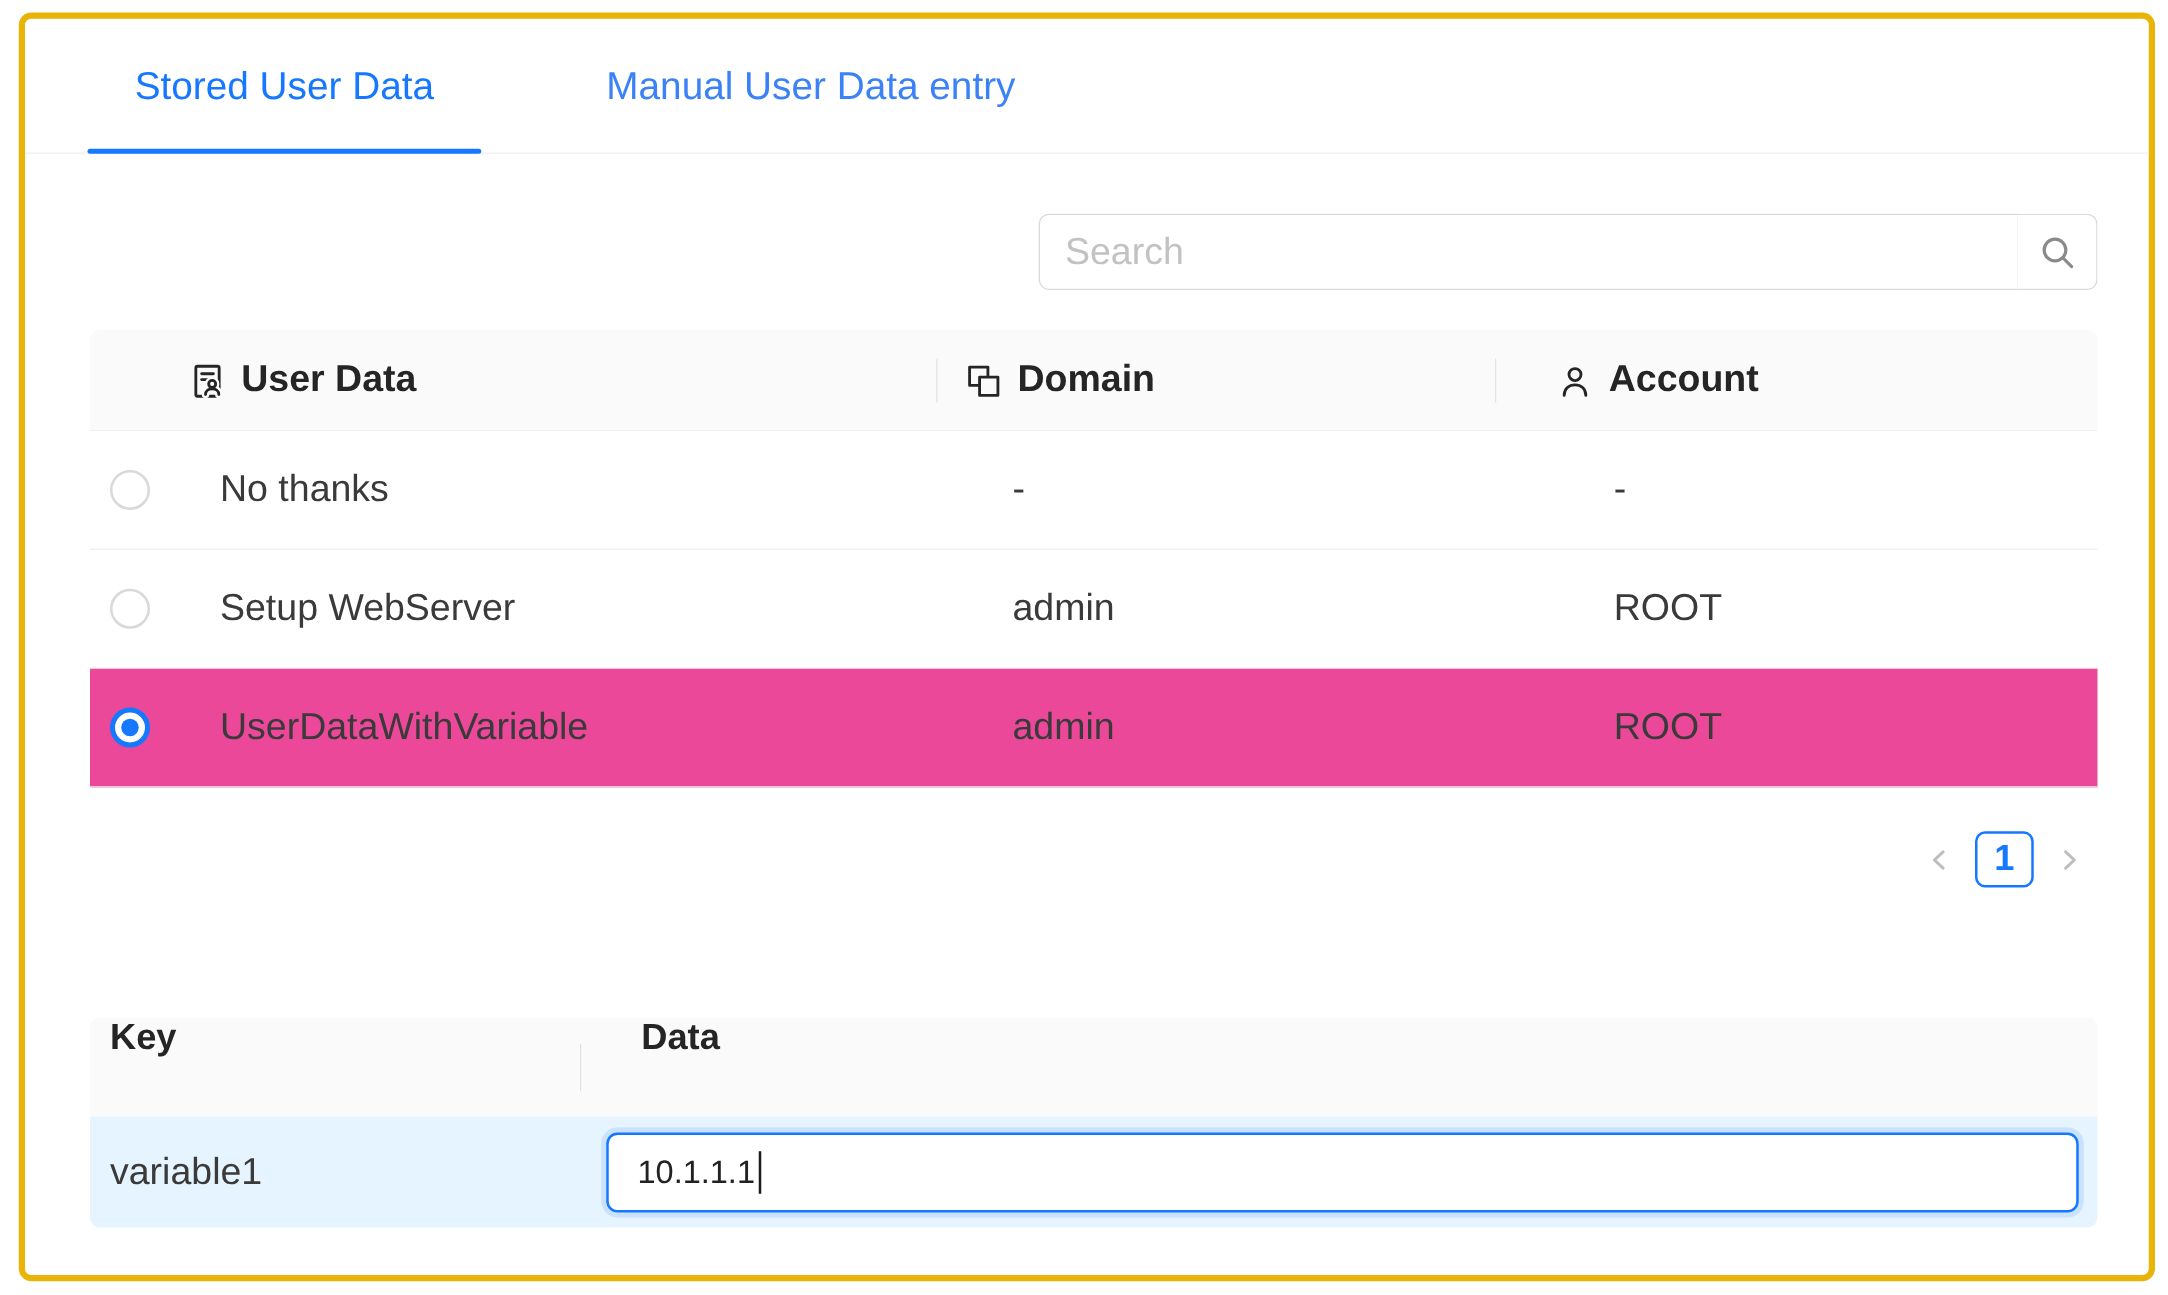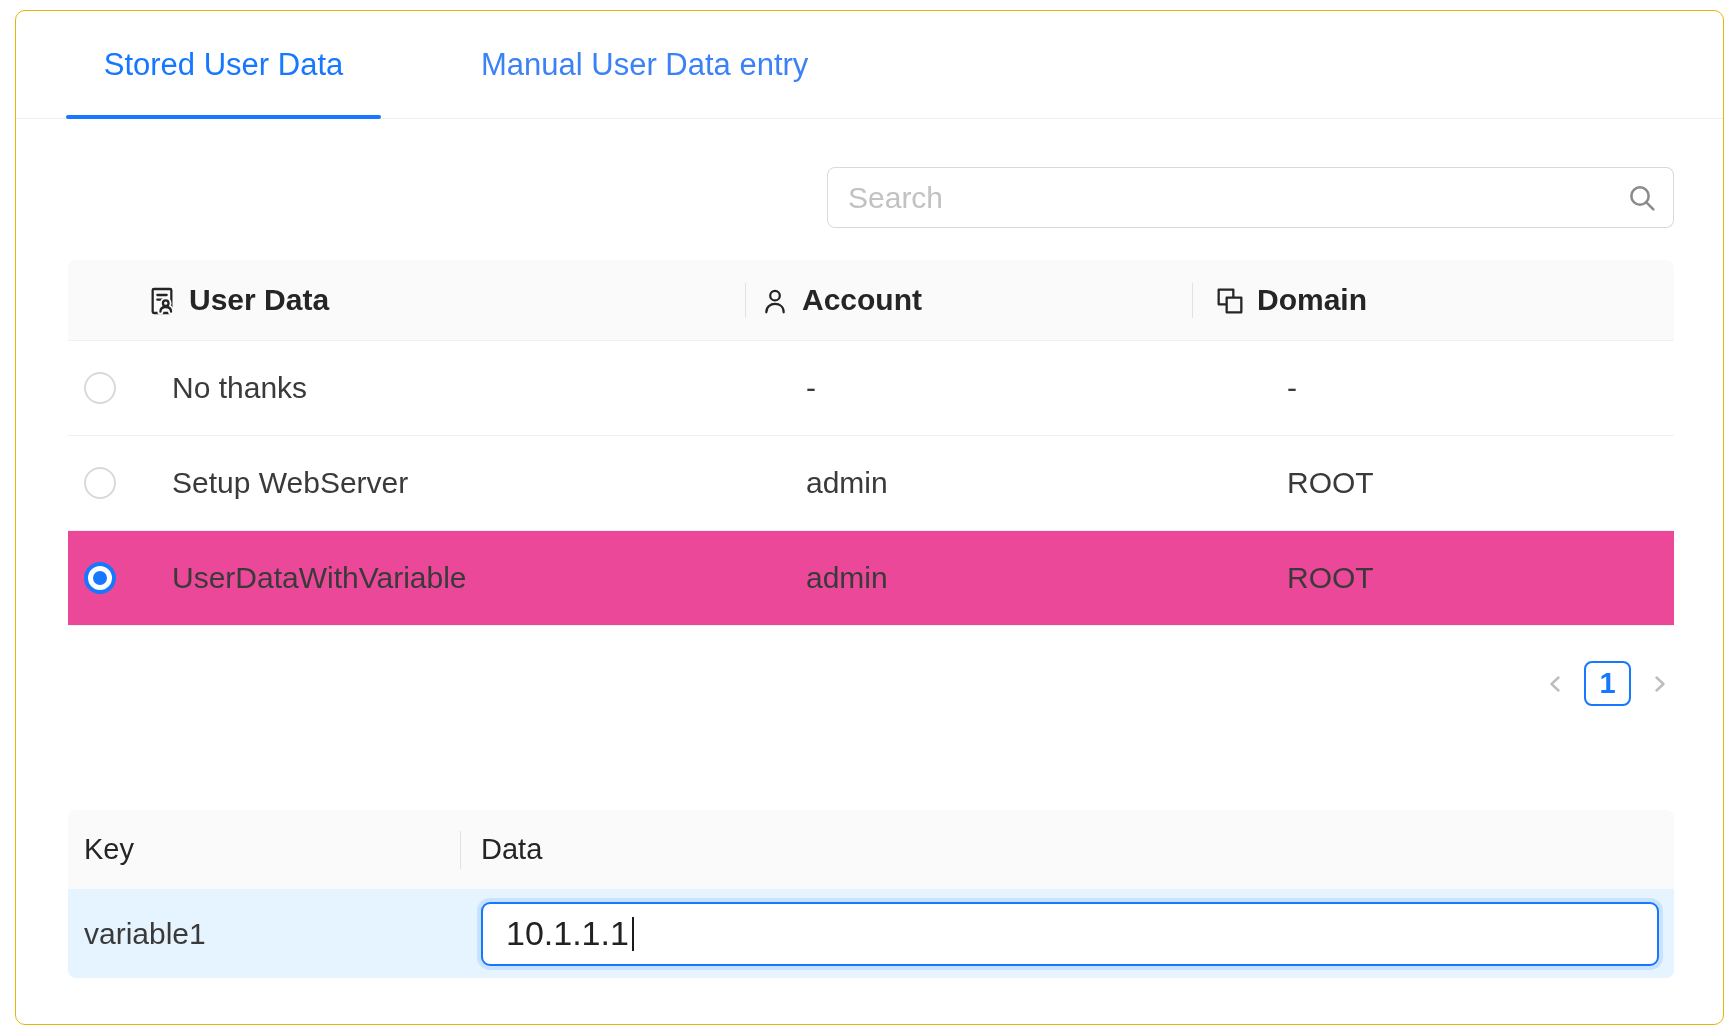--- a/index.html
+++ b/index.html
@@ -4,21 +4,21 @@
 <style>
   * { margin:0; padding:0; box-sizing:border-box; }
   html,body { background:#fff; }
   .screen {
     position:relative; width:1734px; height:1036px; background:#fff;
     font-family:"Liberation Sans", sans-serif; color:#3a3a3a;
     overflow:hidden;
   }
   .card {
     position:absolute; left:15px; top:10px; width:1709px; height:1015px;
-    background:#fff; border:1px solid #eab308; border-radius:10px;padding-left:36px;
+    background:#fff; border:5px solid #eab308; border-radius:10px;padding-left:36px;
   }
   
   .tabbar { position:absolute; left:0; top:0; width:100%; height:108px; border-bottom:1px solid #f0f0f0; }
   .tab { position:absolute; top:0; height:108px; display:flex; align-items:center; font-size:31px; cursor:pointer; }
   .tab-active { left:50px; width:315px; justify-content:center; color:#1677ff; font-weight:500; }
   .tab-inactive { left:465px; color:#3b82f6; font-weight:400; }
   .inkbar { position:absolute; left:50px; bottom:-1px; width:315px; height:4px; background:#1677ff; border-radius:2px; }
   
   .search-input {
     position:absolute; left:811px; top:156px; width:784px; height:61px;
@@ -60,33 +60,33 @@
   .pagination { position:absolute; top:650px; right:49px; display:flex; align-items:center; gap:13px; }
   .page-arrow { width:30px; height:45px; display:flex; align-items:center; justify-content:center; cursor:pointer; }
   .page-num {
     width:47px; height:45px; border:2px solid #1677ff; border-radius:8px; background:#fff;
     color:#1677ff; font-size:29px; font-weight:700; display:flex; align-items:center; justify-content:center; cursor:pointer;
   }
   
   .kv { position:absolute; left:52px; top:799px; width:1606px; }
   .kv-head {
     position:relative; height:79px; background:#fafafa; border-radius:8px 8px 0 0;
-    display:flex; align-items:center; font-size:29px; font-weight:400; color:#252525;
+    display:flex; align-items:flex-start; font-size:29px; font-weight:700; color:#252525;gap:28px;
   }
   .kv-head-key { width:393px; padding-left:16px; }
   .kv-head-value { flex:1; padding-left:20px; }
   .kv-sep { position:absolute; left:392px; top:21px; width:1px; height:38px; background:#e2e2e2; }
   .kv-row { display:flex; align-items:center; height:89px; background:#e6f4ff; border-radius:0 0 8px 8px; font-size:30px; }
   .kv-key { width:393px; padding-left:16px; }
   .kv-value { flex:1; display:flex; align-items:center; }
   .value-input {
     margin-left:20px; width:1178px; height:64px; background:#fff;
     border:2px solid #1677ff; border-radius:9px;
     box-shadow:0 0 0 4px rgba(22,119,255,0.14);
-    display:flex; align-items:center; padding-left:23px; font-size:34px; color:#222; cursor:text;
+    display:flex; align-items:center; padding-left:23px; font-size:26px; color:#222; cursor:text;
   }
   .caret { display:inline-block; width:2px; height:34px; background:#1a1a1a; margin-left:3px; }
   .icon { display:flex; align-items:center; justify-content:center; }
 </style>
 </head>
 <body>
 
 <div class="screen">
   <div class="card">
 
@@ -121,38 +121,38 @@
               <g stroke="#fafafa" stroke-width="4.5">
                 <circle cx="14.8" cy="13.6" r="2.1"></circle>
                 <path d="M10.8 20 c0-2.3 1.8-3.5 4-3.5 s4 1.2 4 3.5"></path>
               </g>
               <circle cx="14.8" cy="13.6" r="2.1"></circle>
               <path d="M10.8 20 c0-2.3 1.8-3.5 4-3.5 s4 1.2 4 3.5"></path>
             </svg>
           </span>
           <span>User Data</span>
         </div>
+        <div class="th th-domain">
+          <span class="icon">
+            <svg width="32" height="32" viewBox="0 0 24 24" fill="none" stroke="#252525" stroke-width="1.7" stroke-linejoin="round">
+              <rect x="3.5" y="3.5" width="11" height="11"></rect>
+              <rect x="9.5" y="9.5" width="11" height="11" fill="#fafafa"></rect>
+            </svg>
+          </span>
+          <span>Domain</span>
+        </div>
         <div class="th th-account">
           <span class="icon">
             <svg width="32" height="32" viewBox="0 0 24 24" fill="none" stroke="#252525" stroke-width="1.7" stroke-linecap="round">
               <circle cx="12" cy="8" r="3.6"></circle>
               <path d="M5.5 20.5 c0-4.2 3-6.3 6.5-6.3 s6.5 2.1 6.5 6.3"></path>
             </svg>
           </span>
           <span>Account</span>
         </div>
-        <div class="th th-domain">
-          <span class="icon">
-            <svg width="32" height="32" viewBox="0 0 24 24" fill="none" stroke="#252525" stroke-width="1.7" stroke-linejoin="round">
-              <rect x="3.5" y="3.5" width="11" height="11"></rect>
-              <rect x="9.5" y="9.5" width="11" height="11" fill="#fafafa"></rect>
-            </svg>
-          </span>
-          <span>Domain</span>
-        </div>
         <div class="th-sep th-sep-1"></div>
         <div class="th-sep th-sep-2"></div>
       </div>
 
       <div class="trow">
         <div class="td-radio">
             <span class="radio"></span>
           </div>
         <div class="td-name">No thanks</div>
         <div class="td-acct">-</div>

